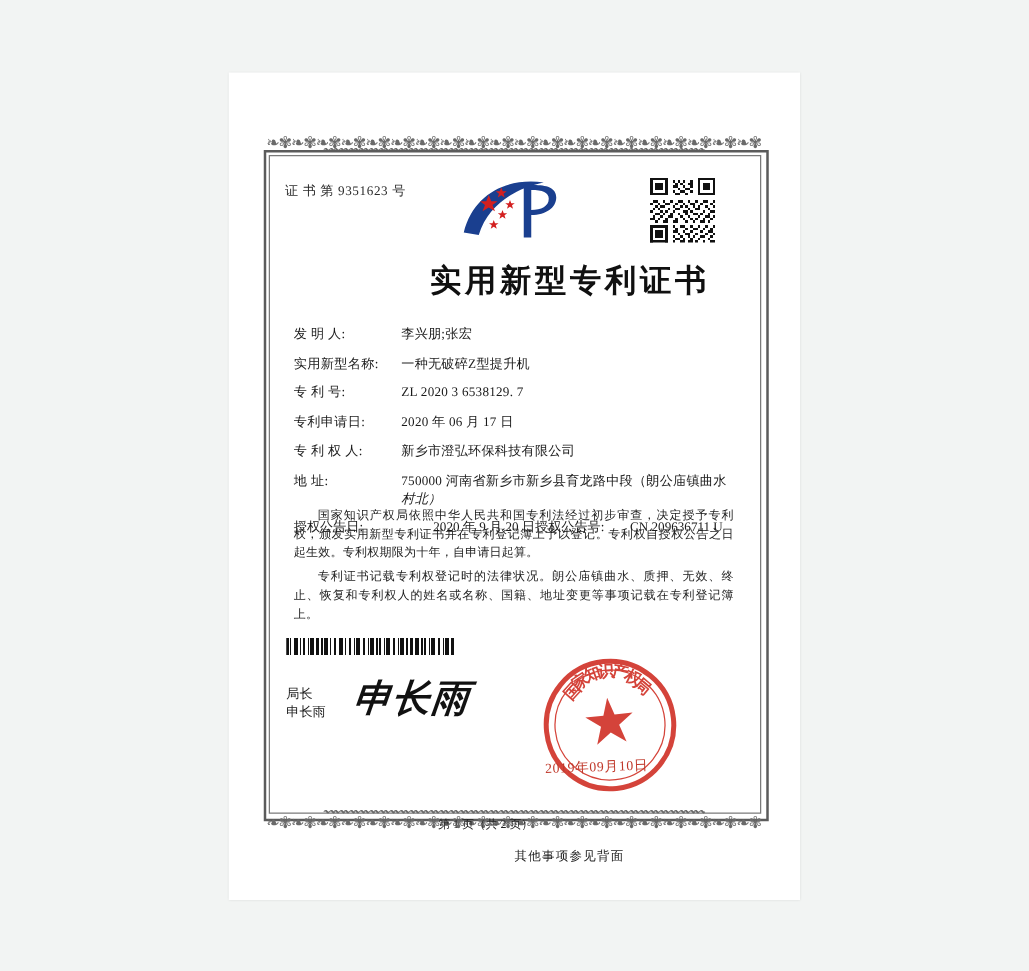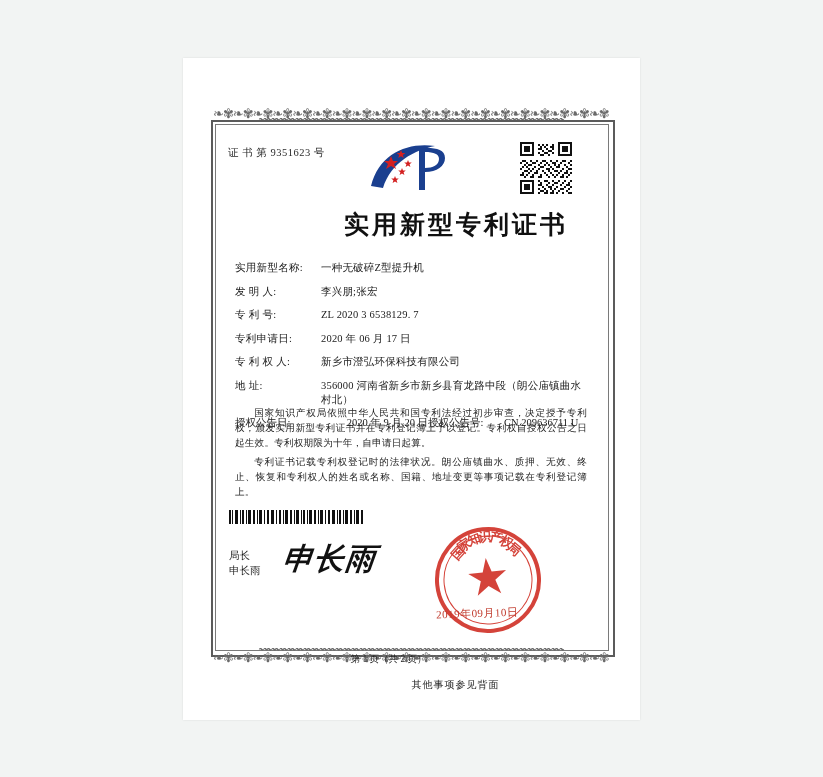--- a/index.html
+++ b/index.html
@@ -121,20 +121,21 @@
     width: 86px;
     flex: 0 0 86px;
     letter-spacing: 0.3px;
   }
   .field-value {
     flex: 1;
     letter-spacing: 0.2px;
   }
   .field-value .sub {
     display: block;
+    font-style: italic;
   }
   .row-two {
     display: flex;
     margin-bottom: 9.5px;
     line-height: 14px;
   }
   .row-two .cell {
     display: flex;
     justify-content: space-between;
   }
@@ -404,43 +405,43 @@
             <rect x="21" y="25" width="1" height="1"></rect>
             <rect x="24" y="25" width="2" height="1"></rect>
         </g>
       </svg>
     </div>
 
     <div class="title">实用新型专利证书</div>
 
     <div class="fields">
       <div class="field-row">
+        <div class="field-label">发 明 人:</div>
+        <div class="field-value">李兴朋;张宏</div>
+      </div>
+      <div class="field-row">
         <div class="field-label">实用新型名称:</div>
         <div class="field-value">一种无破碎Z型提升机</div>
-      </div>
-      <div class="field-row">
-        <div class="field-label">发 明 人:</div>
-        <div class="field-value">李兴朋;张宏</div>
       </div>
       <div class="field-row">
         <div class="field-label">专 利 号:</div>
         <div class="field-value">ZL 2020 3 6538129. 7</div>
       </div>
       <div class="field-row">
         <div class="field-label">专利申请日:</div>
         <div class="field-value">2020 年 06 月 17 日</div>
       </div>
       <div class="field-row">
         <div class="field-label">专 利 权 人:</div>
         <div class="field-value">新乡市澄弘环保科技有限公司</div>
       </div>
       <div class="field-row">
         <div class="field-label">地        址:</div>
         <div class="field-value">
-          <span>356000 河南省新乡市新乡县育龙路中段（朗公庙镇曲水</span>
+          <span>750000 河南省新乡市新乡县育龙路中段（朗公庙镇曲水</span>
           <span class="sub">村北）</span>
         </div>
       </div>
       <div class="row-two">
         <div class="cell first">
           <span class="lbl">授权公告日:</span>
           <span>2020 年 9 月 20 日</span>
         </div>
         <div class="cell second">
           <span class="lbl">授权公告号:</span>

